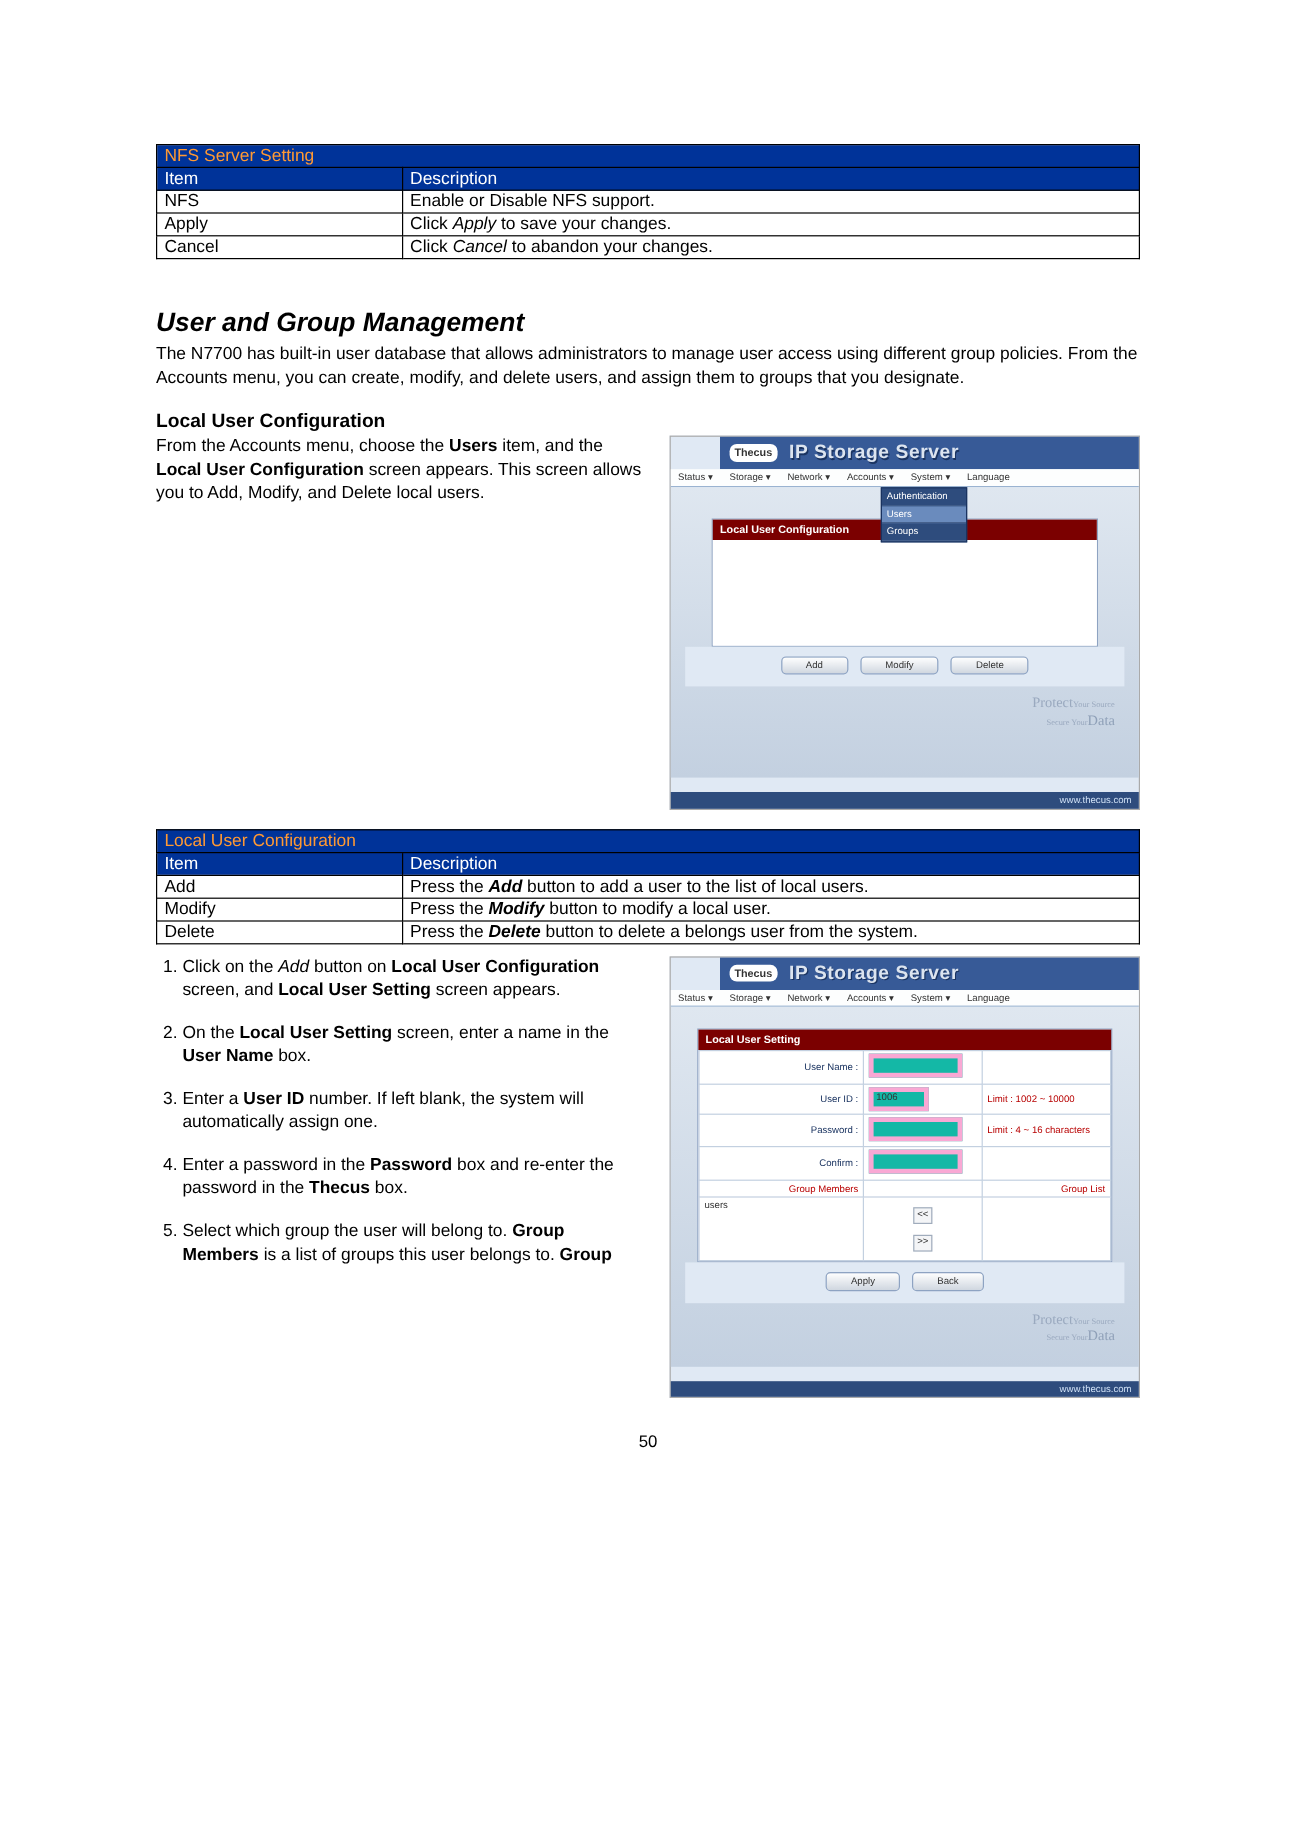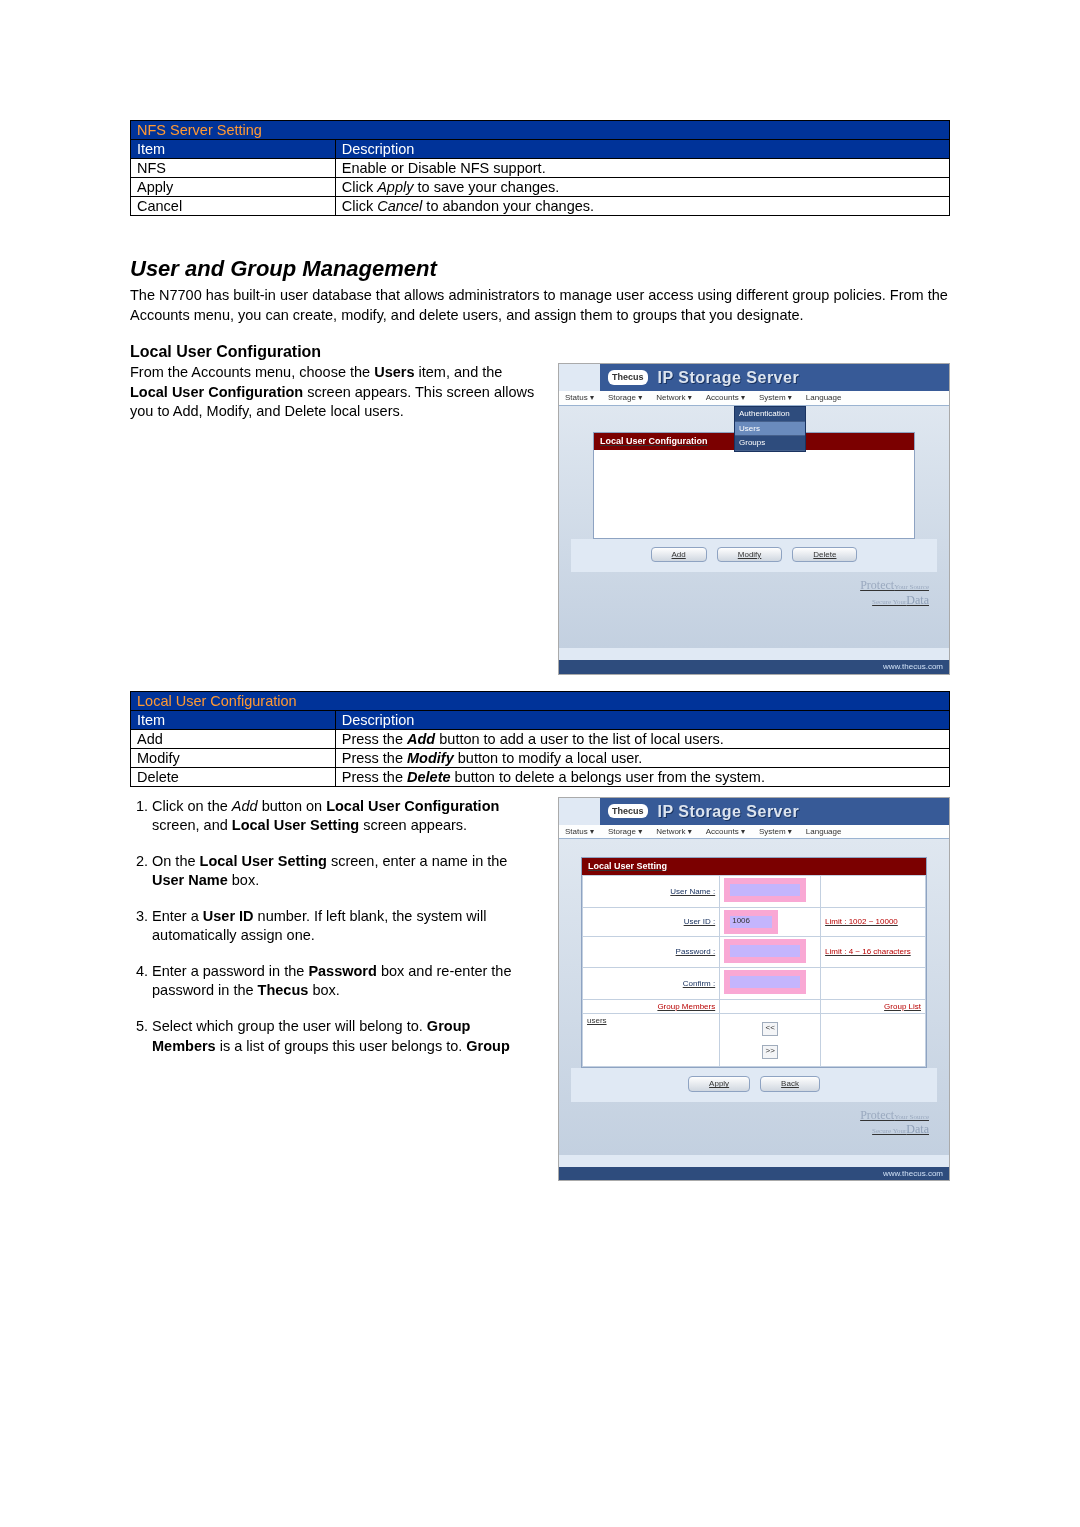--- a/index.html
+++ b/index.html
@@ -111,21 +111,20 @@
     display: flex;
     gap: 14px;
     position: relative;
   }
   .mock-menu span { white-space: nowrap; }
   .mock-body {
     background: linear-gradient(#dfe7f0,#c3d0e0);
     min-height: 200px;
     padding: 26px 12px 16px;
     position: relative;
-    text-decoration: underline;
   }
   .mock-dropdown {
     position: absolute;
     top: 0;
     left: 175px;
     background: #2e4c7d;
     color: #fff;
     font-size: 8px;
     border: 1px solid #1a3360;
     width: 70px;
@@ -181,21 +180,21 @@
     padding: 2px 6px;
     margin-top: 12px;
   }
 
   
   .form-table { width: 100%; border-collapse: collapse; }
   .form-table td { border: 1px solid #c3d0e0; padding: 2px 4px; font-size: 8px; vertical-align: middle; }
   .form-label { text-align: right; width: 40%; color: #1a3360; }
   .form-limit { color: #b80000; font-size: 8px; text-align: left; }
   .form-input {
-    border: 6px solid #f9a8d4; height: 12px; width: 70px; background: #c4b5fd; display: inline-block;
+    border: 4px solid #f9a8d4; height: 12px; width: 70px; background: #14b8a6; display: inline-block;
   }
   .mini-box {
     border: 1px solid #a0acbc; width: 14px; height: 12px; display: inline-block; font-size: 8px;
     text-align: center; background: #f4f5f7;
   }
 
   ol.steps { padding-left: 22px; margin: 6px 0; }
   ol.steps li { margin-bottom: 16px; line-height: 1.35; }
 
   .last-para { margin-top: 0; }
@@ -379,13 +378,14 @@
           <div class="mock-footer">
             <span>Protect</span><span style="font-size:7px;">Your Source</span><br>
             <span style="font-size:7px;">Secure Your</span><span class="dat">Data</span>
           </div>
         </div>
         <div class="mock-url">www.thecus.com</div>
       </div>
     </div>
   </div>
 
+  <div class="page-num">50</div>
 </div>
 
 </body></html>

